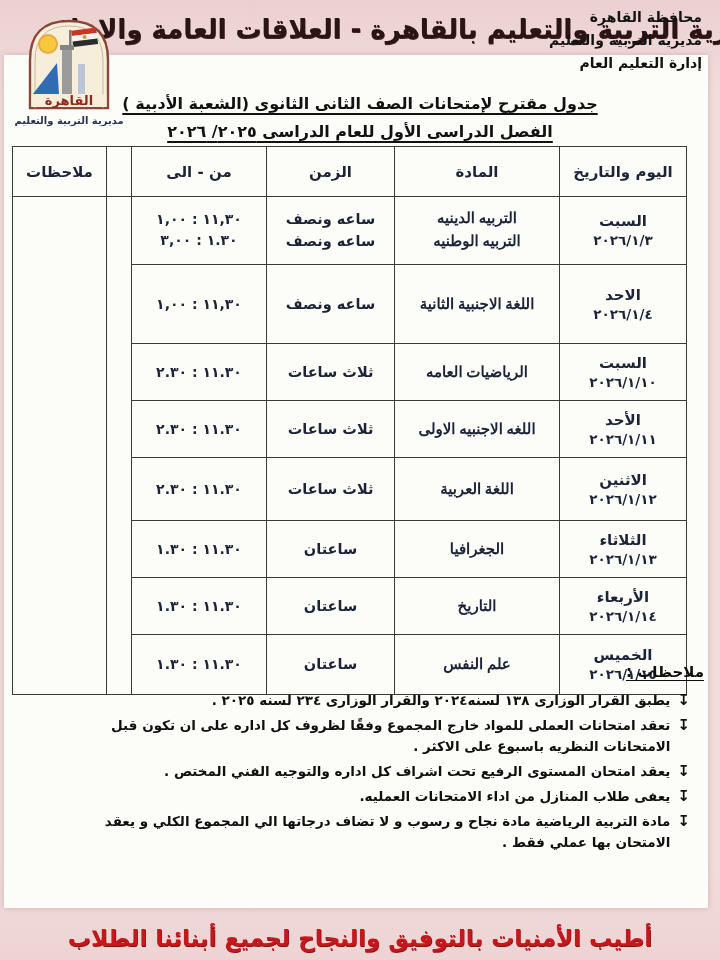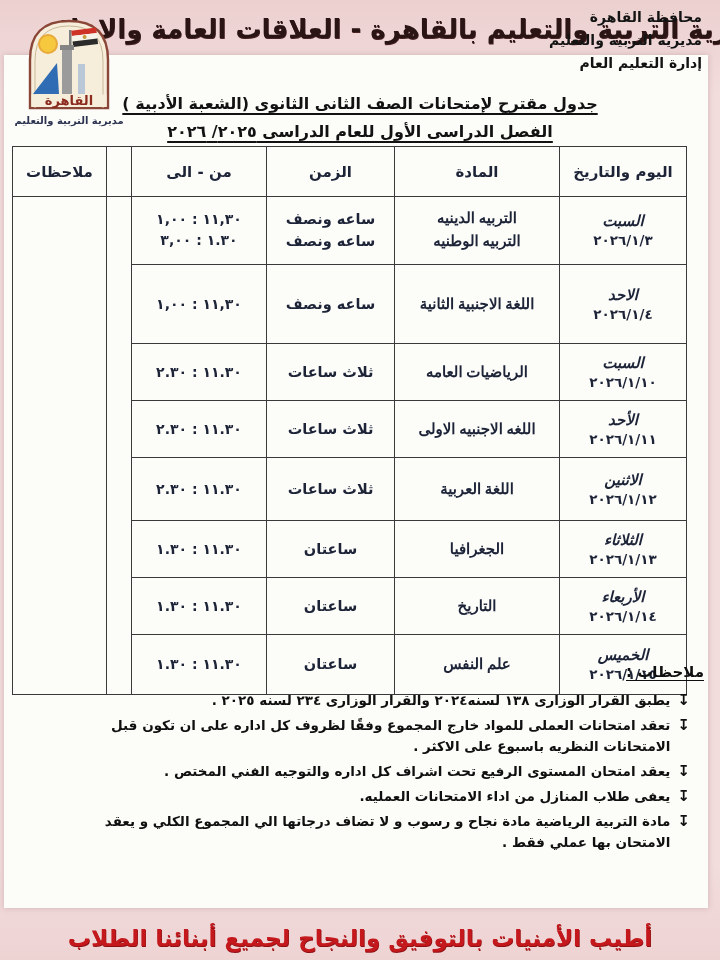--- a/index.html
+++ b/index.html
@@ -39,21 +39,21 @@
   
   table.sched {
     position:absolute; top:146px; left:12px; width:674px;
     border-collapse:collapse; table-layout:fixed; direction:rtl;
   }
   .sched th, .sched td {
     border:1.2px solid #3a3a3a; text-align:center; vertical-align:middle;
     color:#1d2438; font-weight:700; padding:10px; overflow:hidden;
   }
   .sched thead th { font-size:15px; }
-  .day-name { font-size:15px;font-style:italic; }
+  .day-name { font-size:15px; }
   .day-date { font-size:13.5px; letter-spacing:1px; margin-top:2px; }
   .subject   { font-size:15px;font-family:Liberation Serif, serif; }
   .duration  { font-size:14.5px; }
   .time      { font-size:14px; letter-spacing:1.5px; }
   .twoline > div { line-height:1.55; }
   
   .notes { position:absolute; top:663px; right:16px; left:16px; direction:rtl; color:#101010; }
   .notes-heading {
     font-size:15px; font-weight:800; text-decoration:underline;
     text-underline-offset:3px; margin-bottom:9px;

